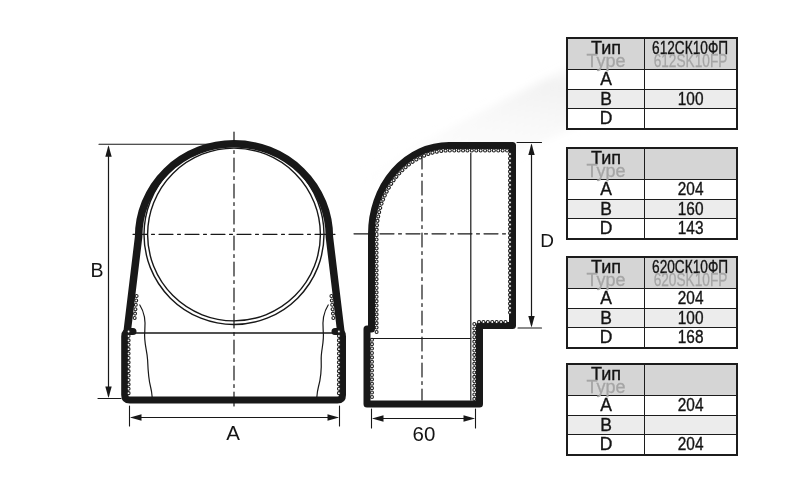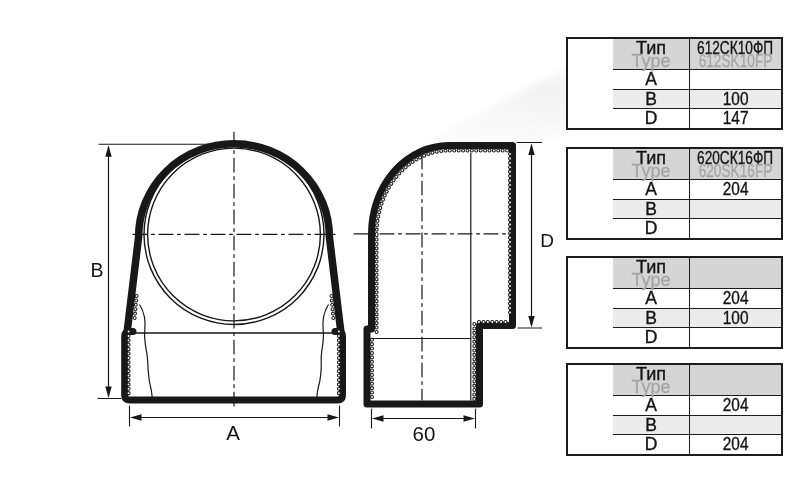--- a/index.html
+++ b/index.html
@@ -1,18 +1,18 @@
 <!DOCTYPE html>
 <html><head>
 <meta charset="utf-8">
 <style>
   html,body{margin:0;padding:0;background:#fff;}
   #page{position:relative;width:800px;height:500px;overflow:hidden;background:#fff;
         font-family:"Liberation Sans",sans-serif;}
-  .tbl{position:absolute;left:566px;width:168px;border:2px solid #1c1c1c;background:#fff;padding-left:45px;}
+  .tbl{position:absolute;left:566px;width:168px;border:2px solid #1c1c1c;background:#fff;}
   .hdr{display:flex;height:30px;background:#d5d5d5;}
   .row{display:flex;height:18.7px;border-top:1.7px solid #1c1c1c;background:#fff;}
   .row.alt{background:#ececec;}
   .c1{flex:0 0 77px;box-sizing:border-box;width:77px;border-right:1.7px solid #1c1c1c;display:flex;align-items:center;justify-content:center;}
   .c2{flex:1 1 0;min-width:0;display:flex;align-items:center;justify-content:center;}
   .hc{display:flex;flex-direction:column;align-items:center;justify-content:center;line-height:13.5px;padding-top:2.5px;}
   .l1{font-size:18px;color:#141414;-webkit-text-stroke:0.35px #141414;}
   .l2{font-size:18px;color:#a5a5a5;-webkit-text-stroke:0.3px #a5a5a5;}
   .sq{transform:scaleX(0.76);transform-origin:50% 50%;white-space:nowrap;}
   .lab{font-size:17.5px;color:#141414;-webkit-text-stroke:0.35px #141414;}
@@ -147,62 +147,65 @@
           <span class="lab">B</span>
         </div>
         <div class="c2">
           <span class="val">100</span>
         </div>
       </div>
   <div class="row">
         <div class="c1">
           <span class="lab">D</span>
         </div>
-        <div class="c2">
-          <span class="val">147</span>
-        </div>
       </div>
 </div>
 
 <div class="tbl" style="top:147px;">
   <div class="hdr">
     <div class="c1 hc">
           <span class="l1">Тип</span>
           <span class="l2">Type</span>
         </div>
+  </div>
+  <div class="row">
+        <div class="c1">
+          <span class="lab">A</span>
+        </div>
+        <div class="c2">
+          <span class="val">204</span>
+        </div>
+      </div>
+  <div class="row alt">
+        <div class="c1">
+          <span class="lab">B</span>
+        </div>
+        <div class="c2">
+          <span class="val">160</span>
+        </div>
+      </div>
+  <div class="row">
+        <div class="c1">
+          <span class="lab">D</span>
+        </div>
+        <div class="c2">
+          <span class="val">143</span>
+        </div>
+      </div>
+</div>
+
+<div class="tbl" style="top:256px;">
+  <div class="hdr">
+    <div class="c1 hc">
+          <span class="l1">Тип</span>
+          <span class="l2">Type</span>
+        </div>
     <div class="c2 hc">
-          <span class="l1 sq">620СК16ФП</span>
-          <span class="l2 sq">620SK16FP</span>
-        </div>
-  </div>
-  <div class="row">
-        <div class="c1">
-          <span class="lab">A</span>
-        </div>
-        <div class="c2">
-          <span class="val">204</span>
-        </div>
-      </div>
-  <div class="row alt">
-        <div class="c1">
-          <span class="lab">B</span>
-        </div>
-      </div>
-  <div class="row">
-        <div class="c1">
-          <span class="lab">D</span>
-        </div>
-      </div>
-</div>
-
-<div class="tbl" style="top:256px;">
-  <div class="hdr">
-    <div class="c1 hc">
-          <span class="l1">Тип</span>
-          <span class="l2">Type</span>
+          <span class="l1 sq">620СК10ФП</span>
+          <span class="l2 sq">620SK10FP</span>
         </div>
   </div>
   <div class="row">
         <div class="c1">
           <span class="lab">A</span>
         </div>
         <div class="c2">
           <span class="val">204</span>
         </div>
       </div>
@@ -211,20 +214,23 @@
           <span class="lab">B</span>
         </div>
         <div class="c2">
           <span class="val">100</span>
         </div>
       </div>
   <div class="row">
         <div class="c1">
           <span class="lab">D</span>
         </div>
+        <div class="c2">
+          <span class="val">168</span>
+        </div>
       </div>
 </div>
 
 <div class="tbl" style="top:363px;">
   <div class="hdr">
     <div class="c1 hc">
           <span class="l1">Тип</span>
           <span class="l2">Type</span>
         </div>
   </div>

